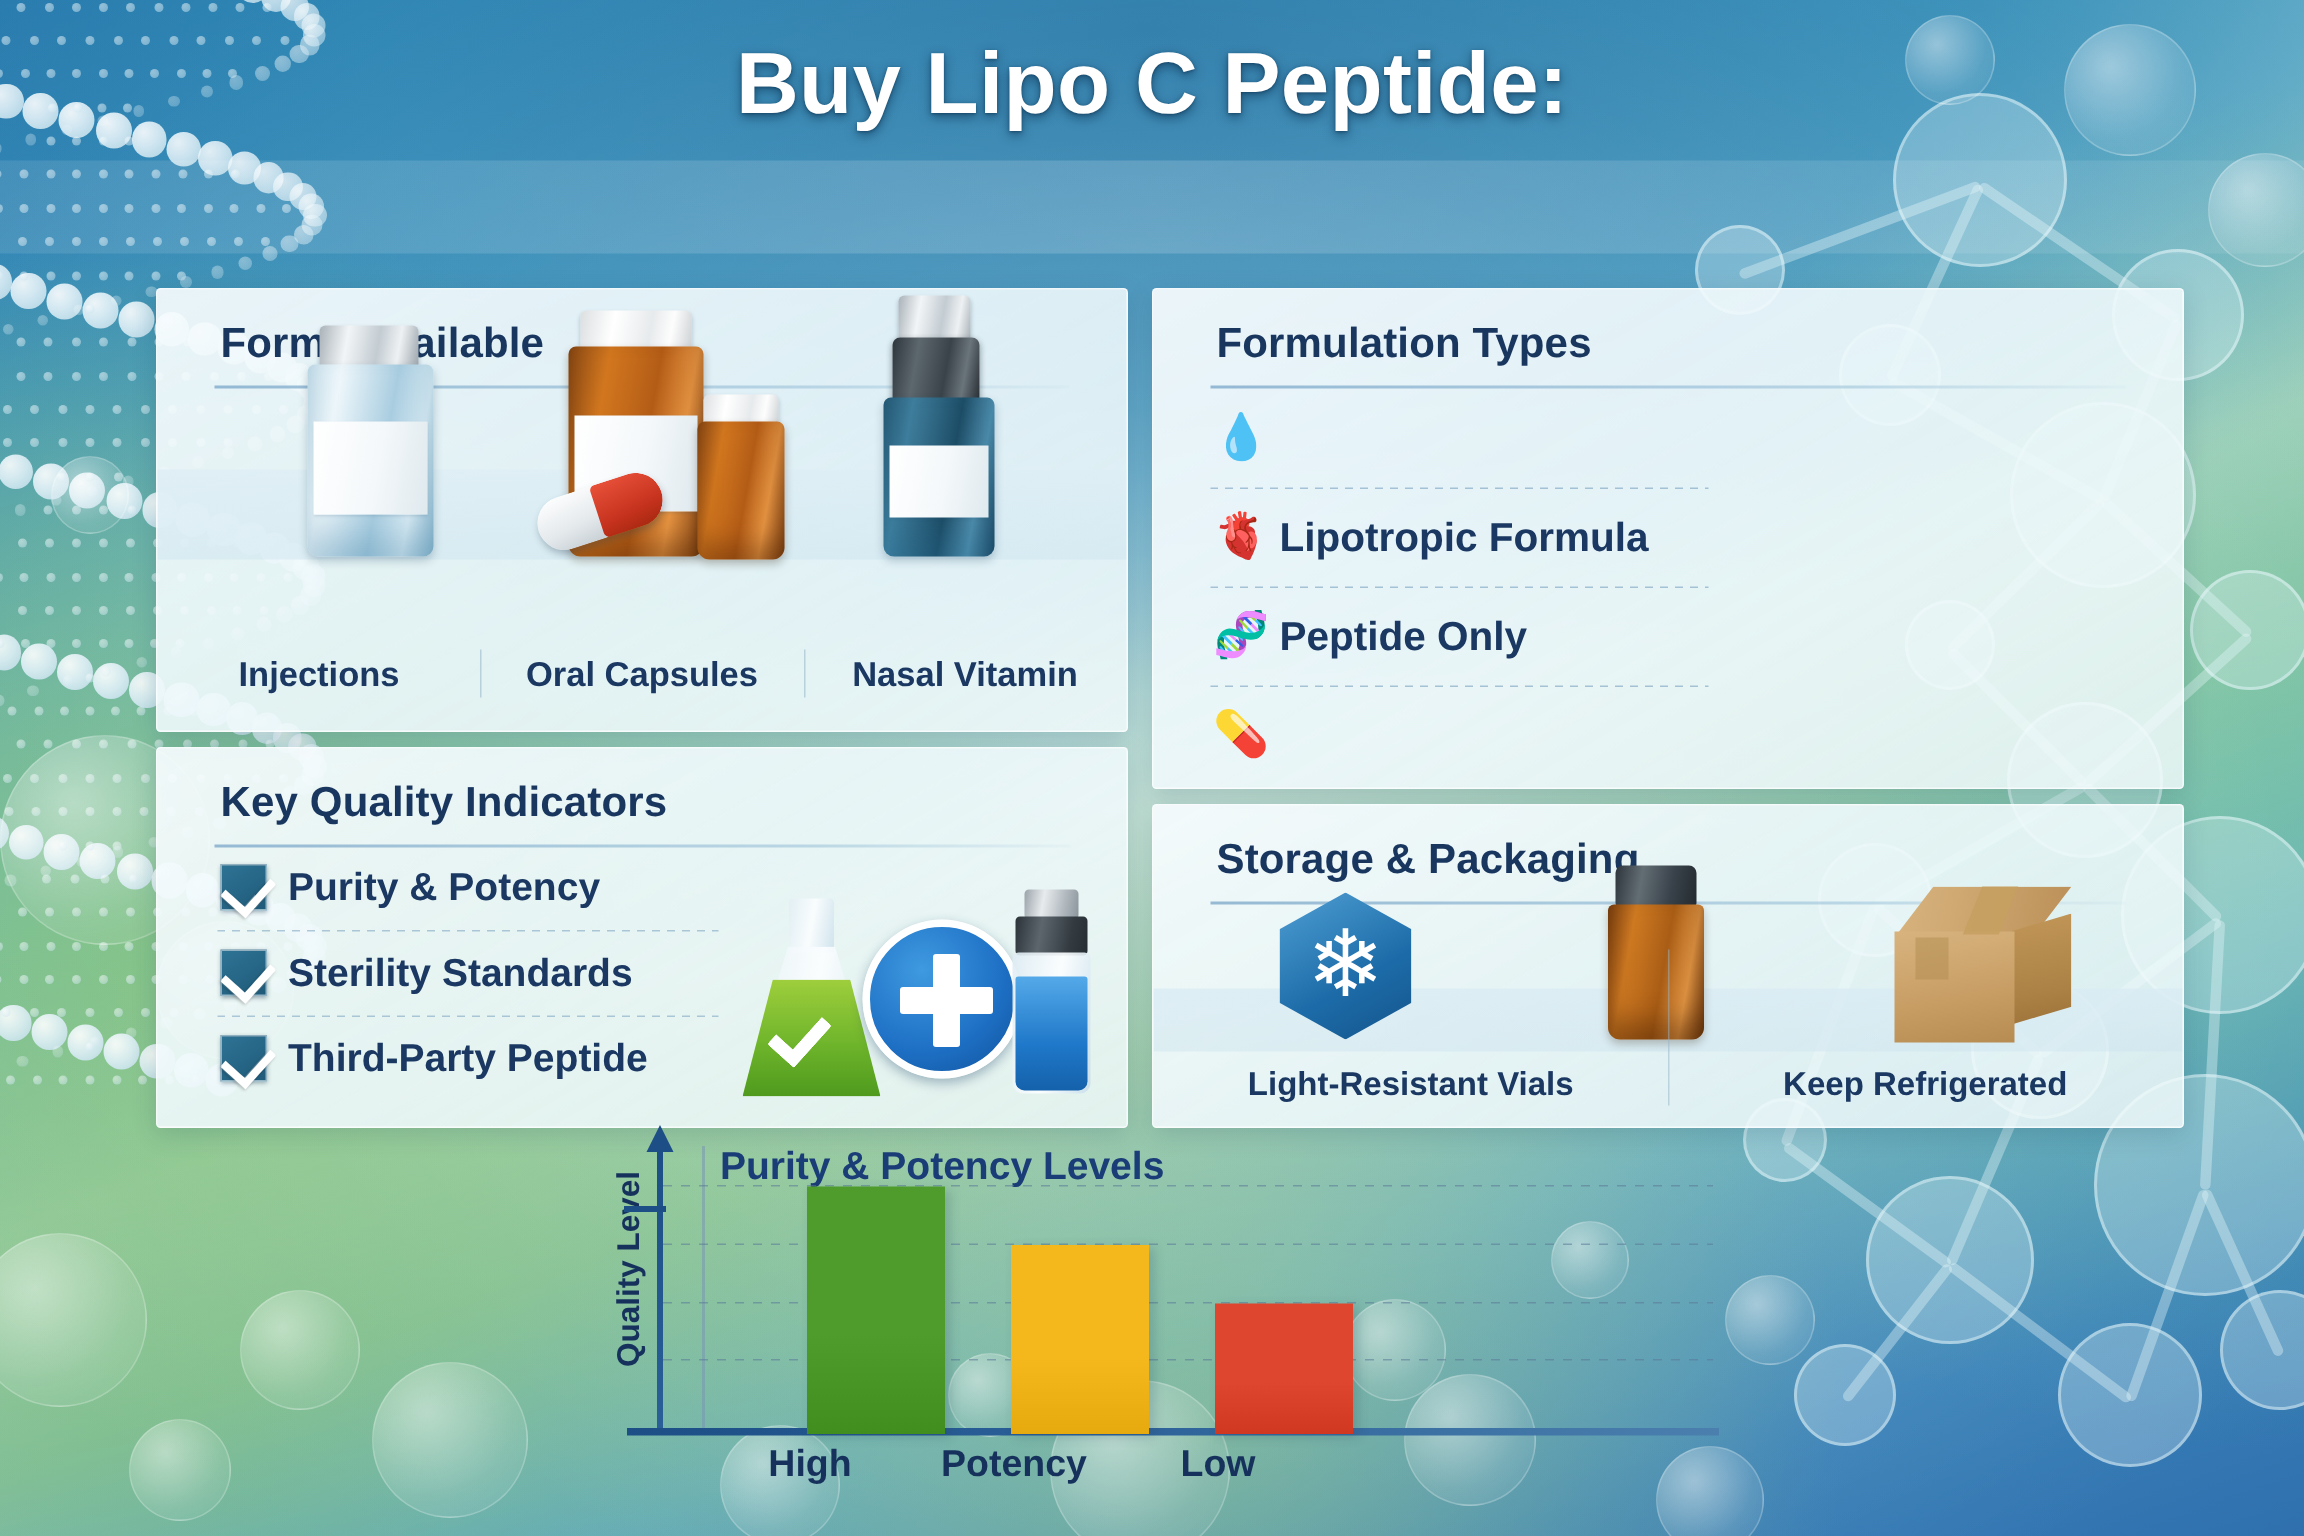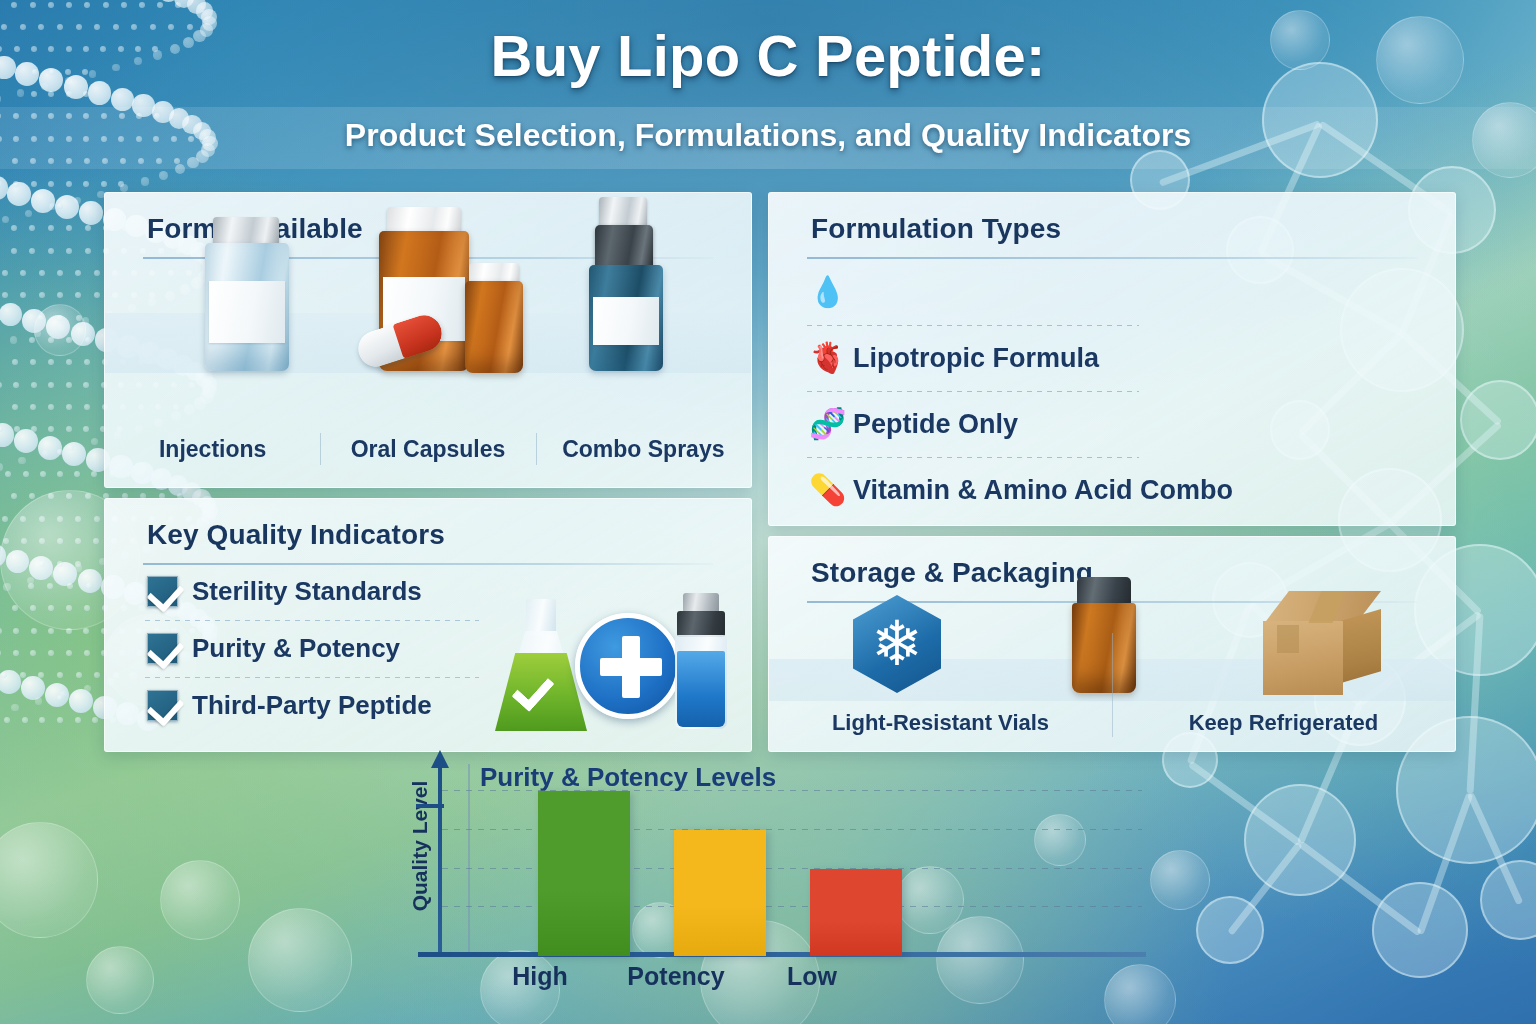--- a/index.html
+++ b/index.html
@@ -739,21 +739,20 @@
       <div class="bubble" style="left: 1150px; top: 850px; width: 60px; height: 60px;"></div>
       <div class="bubble" style="left: 896px; top: 866px; width: 68px; height: 68px;"></div>
       <div class="bubble" style="left: 632px; top: 902px; width: 56px; height: 56px;"></div>
       <div class="bubble" style="left: 1034px; top: 814px; width: 52px; height: 52px;"></div>
     </div>
 </div>
 
 <div id="header">
   <div class="subtitle-band"></div>
   <div class="title">Buy Lipo C Peptide:</div>
-  <div class="subtitle">Product Selection, Formulations, and Quality Indicators</div>
 </div>
 
 <div class="panel" id="forms">
   <div class="panel-title">Forms Available</div>
   <div class="panel-rule"></div>
 
   <div class="forms-stage">
     <div class="forms-shelf"></div>
 
     <div class="art" style="left:86px; bottom:58px; width:112px; height:160px;">
@@ -778,58 +777,57 @@
       <div class="vial-cap" style="left:26px; top:0px; width:48px; height:42px;"></div>
       <div class="dark-cap" style="left:22px; top:28px; width:58px; height:44px;"></div>
       <div class="vial-body" style="left:16px; top:68px; width:74px; height:106px; background:linear-gradient(100deg,#22556f 0%,#3f7e9d 22%,#1d4d66 58%,#4e8cab 80%,#17405a 100%);"></div>
       <div class="vial-label" style="left:20px; top:100px; width:66px; height:48px;"></div>
     </div>
   </div>
 
   <div class="forms-labels">
     <div class="forms-label">Injections</div>
     <div class="forms-label">Oral Capsules</div>
-    <div class="forms-label">Combo Sprays</div>
+    <div class="forms-label">Nasal Vitamin</div>
   </div>
 </div>
 
 <div class="panel" id="formulation">
   <div class="panel-title">Formulation Types</div>
   <div class="panel-rule"></div>
   <div class="form-list">
     <div class="form-row">
       <div class="form-ico">💧</div>
     </div>
     <div class="form-row">
       <div class="form-ico">🫀</div>
       <div class="form-lbl">Lipotropic Formula</div>
     </div>
     <div class="form-row">
       <div class="form-ico">🧬</div>
       <div class="form-lbl">Peptide Only</div>
     </div>
     <div class="form-row">
       <div class="form-ico">💊</div>
-      <div class="form-lbl">Vitamin &amp; Amino Acid Combo</div>
     </div>
   </div>
 </div>
 
 <div class="panel" id="quality">
   <div class="panel-title">Key Quality Indicators</div>
   <div class="panel-rule"></div>
 
   <div class="q-list">
     <div class="q-row">
       <div class="chk"></div>
-      <div class="q-lbl">Sterility Standards</div>
+      <div class="q-lbl">Purity &amp; Potency</div>
     </div>
     <div class="q-row">
       <div class="chk"></div>
-      <div class="q-lbl">Purity &amp; Potency</div>
+      <div class="q-lbl">Sterility Standards</div>
     </div>
     <div class="q-row">
       <div class="chk"></div>
       <div class="q-lbl">Third-Party Peptide</div>
     </div>
   </div>
 
   <div class="q-art">
     <div class="flask">
       <div class="flask-neck"></div>

